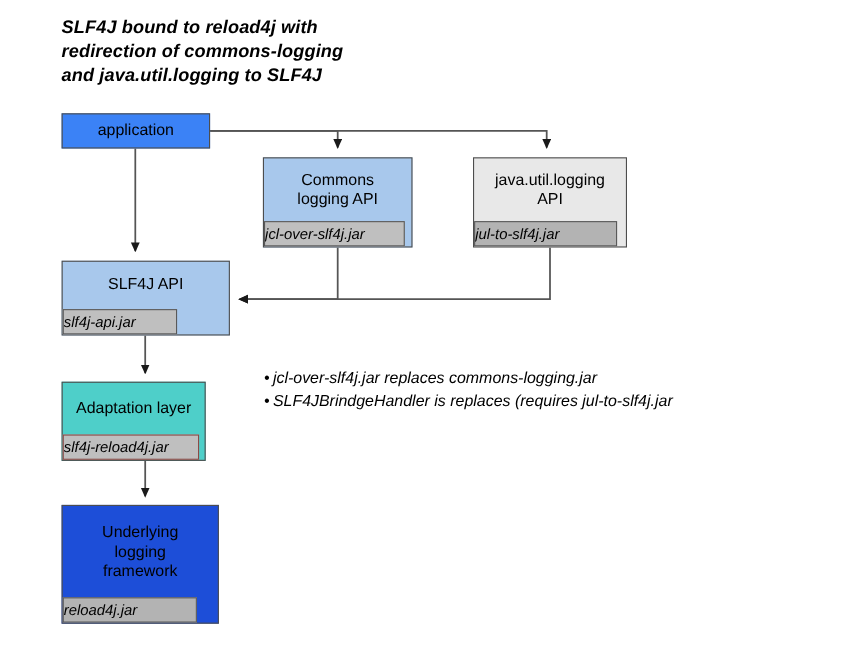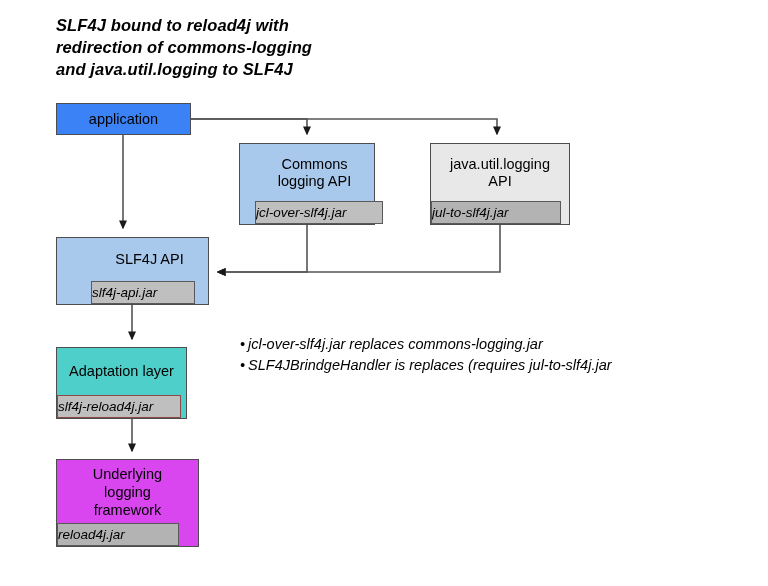--- a/index.html
+++ b/index.html
@@ -77,50 +77,48 @@
   #node-application {
     left: 56px; top: 103px; width: 135px; height: 32px;
     background: #3b82f6;
     justify-content: center;
   }
   #node-application .caption { font-size: 14.5px; }
 
   #node-commons {
     left: 239px; top: 143px; width: 136px; height: 82px;
     background: #a8c8ec;
-    padding-left: 15px;
   }
   #node-commons .jar { width: 128px; }
 
   #node-jul {
     left: 430px; top: 143px; width: 140px; height: 82px;
     background: #e8e8e8;
   }
   #node-jul .jar { width: 130px; background: #b3b3b3; }
 
   #node-slf4j {
     left: 56px; top: 237px; width: 153px; height: 68px;
     background: #a8c8ec;
-    padding-left: 34px;
   }
   #node-slf4j .jar { width: 104px; }
 
   #node-adaptation {
     left: 56px; top: 347px; width: 131px; height: 72px;
     background: #4ecfc9;
   }
   #node-adaptation .jar {
     width: 124px;
     border-color: #8b4a46;
     background: #bfbfbf;
   }
 
   #node-underlying {
-    left: 56px; top: 459px; width: 143px; height: 88px;
-    background: #d946ef;
+    left: 56px; top: 459px; width: 143px; height: 108px;
+    background: #1d4ed8;
   }
   #node-underlying .caption { line-height: 18px; }
   #node-underlying .jar { width: 122px; background: #b3b3b3; }
 
   
   .notes {
     position: absolute;
     left: 240px;
     top: 334px;
     width: 532px;

